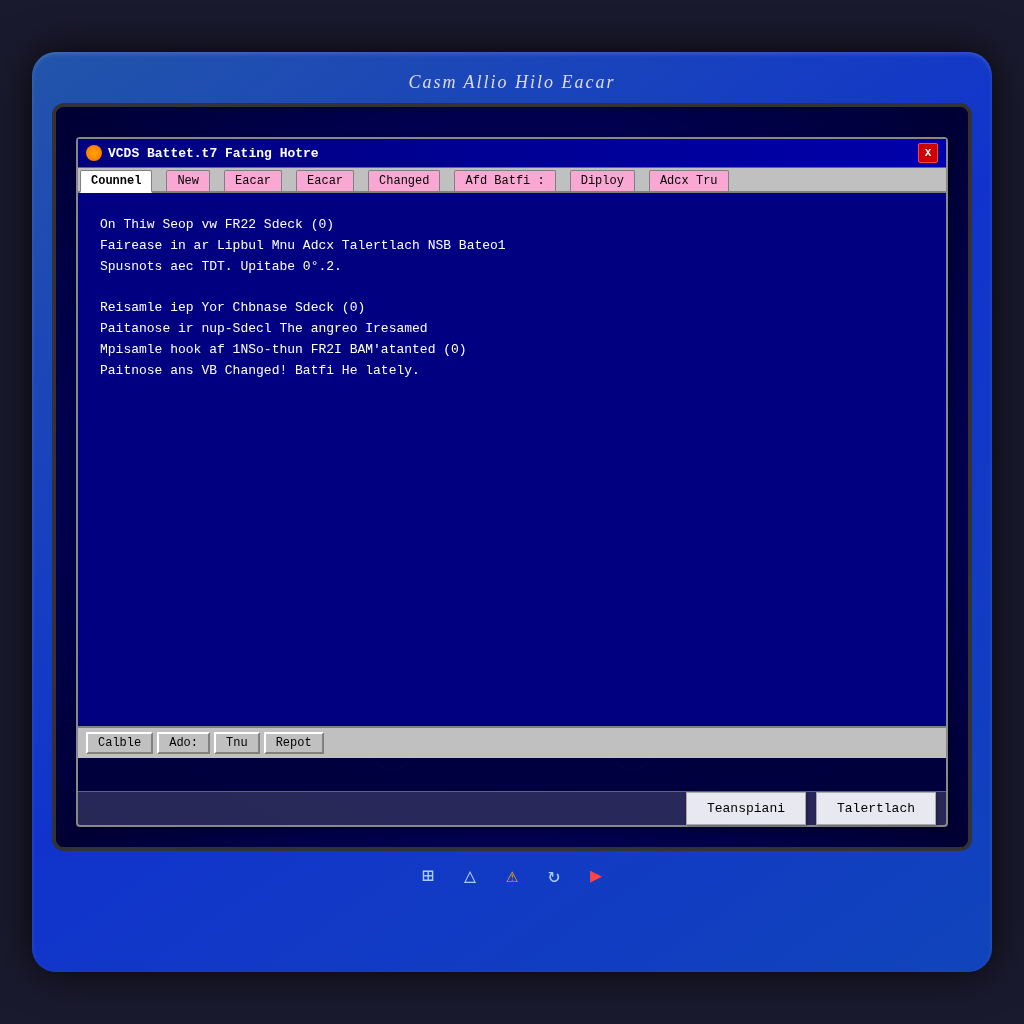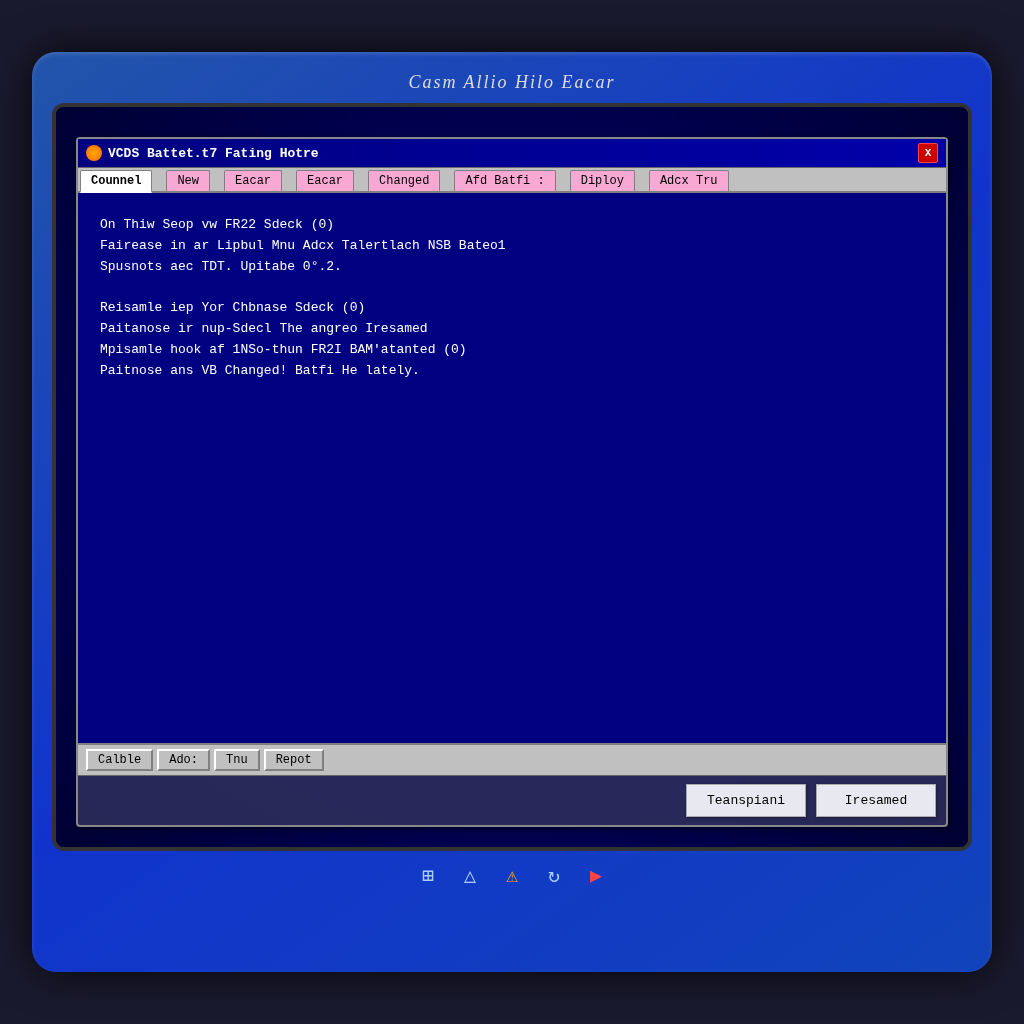--- a/index.html
+++ b/index.html
@@ -184,23 +184,24 @@
       font-size: 12px;
       font-family: 'Courier New', monospace;
       cursor: pointer;
       color: #000;
     }
 
     .action-buttons-row {
       display: flex;
       justify-content: flex-end;
       gap: 10px;
-      padding: 8px 10px;
+      padding: 0 10px;
       background: rgba(200, 200, 200, 0.2);
       border-top: 1px solid #666;
+      margin-top: 33px;
     }
 
     .action-btn {
       background: #e8e8f0;
       border: 1px solid #aaa;
       padding: 8px 20px;
       font-size: 13px;
       font-family: 'Courier New', monospace;
       cursor: pointer;
       color: #000;
@@ -284,21 +285,21 @@
 
       <div class="bottom-btn">Calble</div>
           <div class="bottom-btn">Ado:</div>
           <div class="bottom-btn">Tnu</div>
           <div class="bottom-btn">Repot</div>
         </div>
 
       <div class="action-buttons-row">
 
       <button class="action-btn">Teanspiani</button>
-          <button class="action-btn">Iresamed</button>
+          <button class="action-btn">Talertlach</button>
         </div>
     </div>
   </div>
 
   <div class="bottom-hardware-bar">
 
   <div class="hw-btn">⊞</div>
       <div class="hw-btn">△</div>
       <div class="hw-btn yellow">⚠</div>
       <div class="hw-btn">↻</div>

